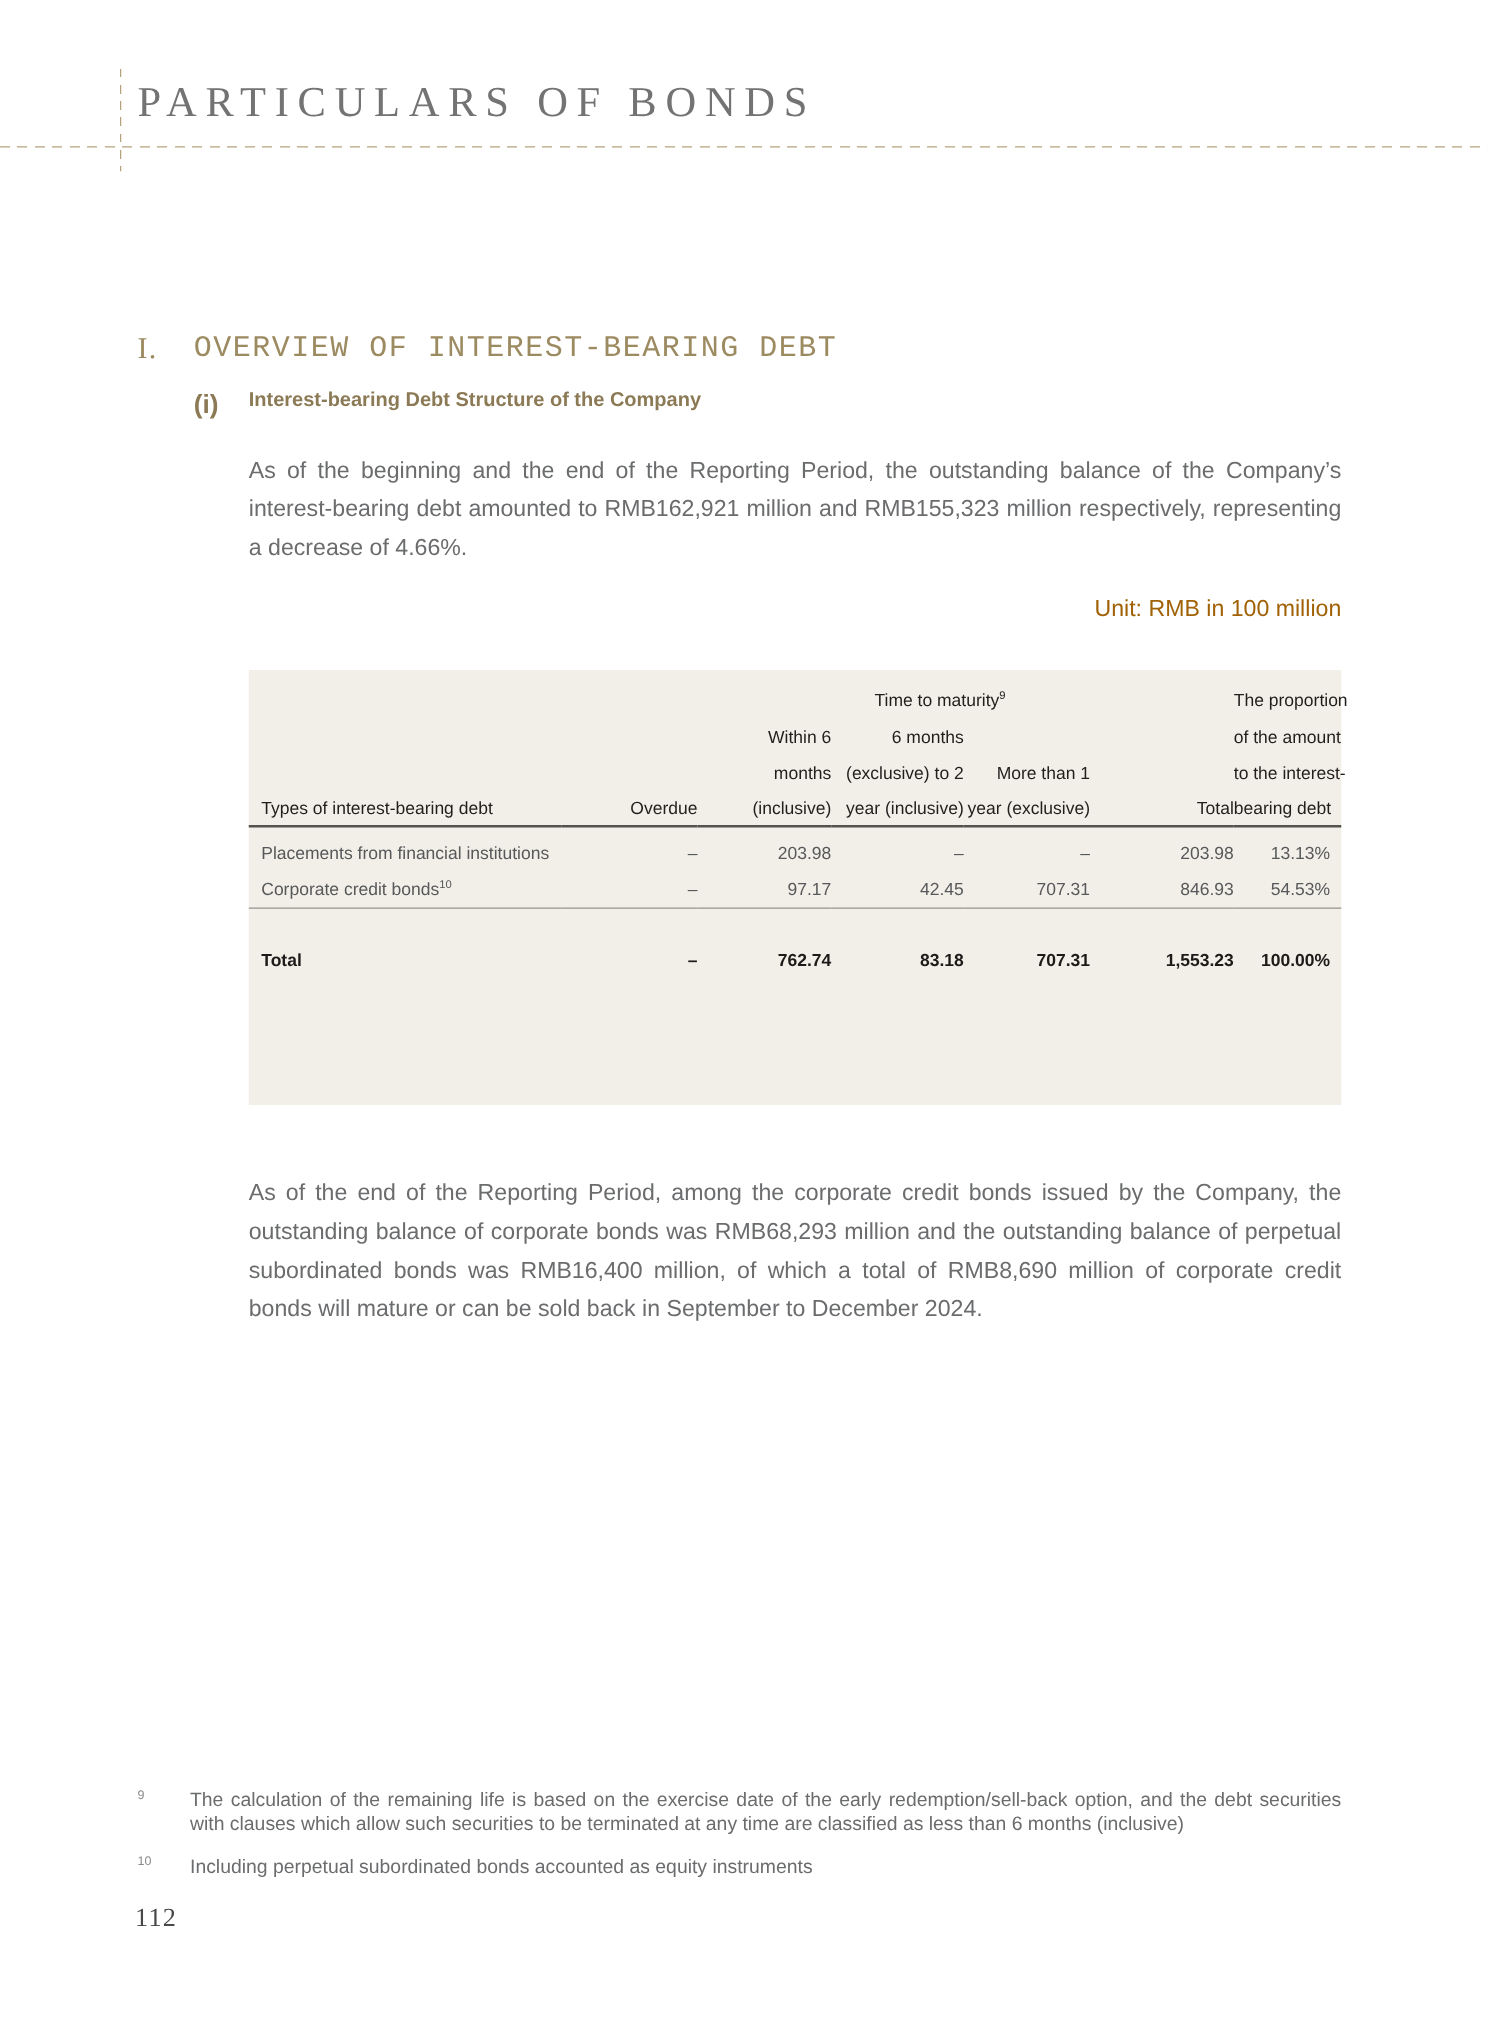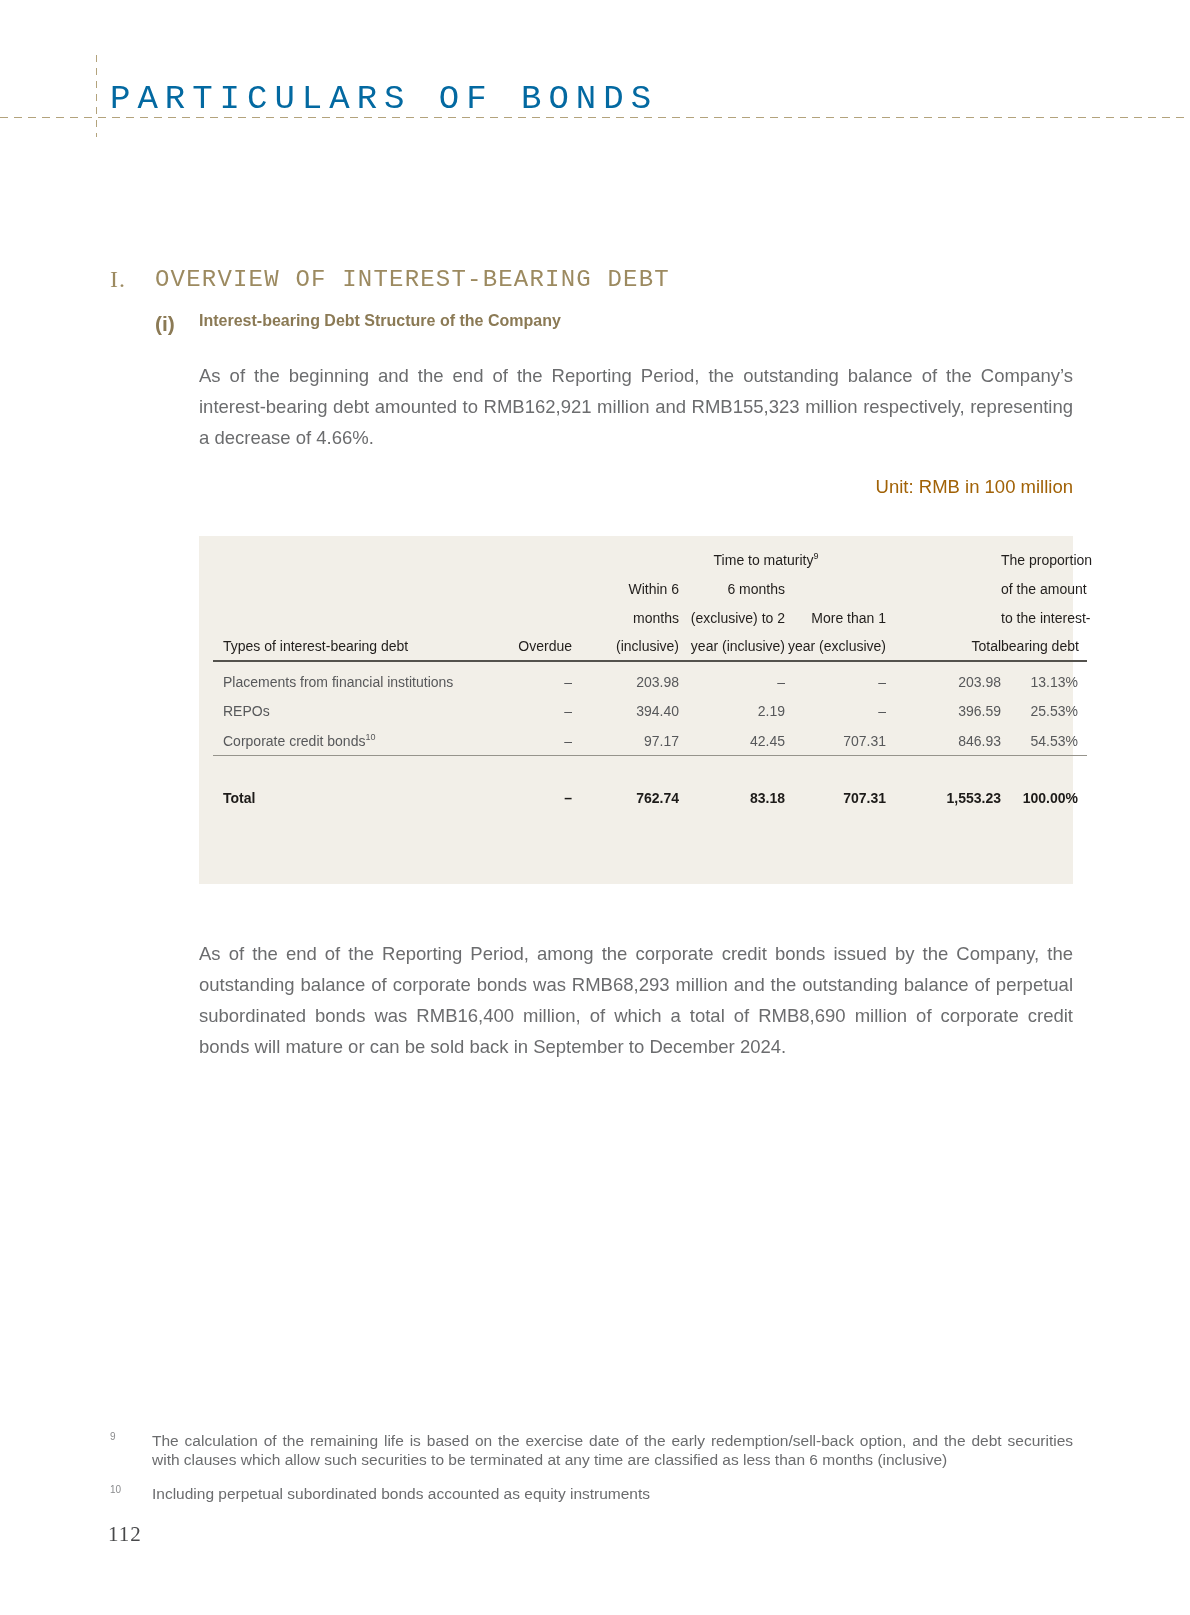--- a/index.html
+++ b/index.html
@@ -8,26 +8,25 @@
     position:relative;
     width:1190px; height:1615px;
     background:#ffffff;
     font-family:"Liberation Sans", sans-serif;
     overflow:hidden;
   }
 
   
   .doc-title {
     position:absolute; left:110px; top:64px;
-    font-family:Liberation Mono, monospace;
+    font-family:Liberation Serif, serif;
     font-size:34px; font-weight:500;
     letter-spacing:7px;
-    color:#0369a1;
+    color:#737373;
     white-space:nowrap;
-    margin-top:16px;
   }
   .hline-dashed {
     position:absolute; left:0; top:117px; width:1190px; height:1px;
     background:repeating-linear-gradient(to right,#b3a37c 0 8px, transparent 8px 14px);
   }
   .vline-dashed {
     position:absolute; left:96px; top:55px; width:1px; height:82px;
     background:repeating-linear-gradient(to bottom,#b3a37c 0 7px, transparent 7px 13px);
   }
 
@@ -65,21 +64,21 @@
 
   .unit-label {
     position:absolute; left:199px; top:476px; width:874px;
     text-align:right; font-size:18.5px; color:#a16207;
   }
 
   
   .table-wrap {
     position:absolute; left:199px; top:536px; width:874px; height:348px;
     background:#f2efe8;
-    padding:9px 0 0 14px;
+    padding:9px 0 0 0;
   }
   table.debt {
     width:874px; border-collapse:collapse; table-layout:fixed;
     color:#57585a;
   }
   table.debt col.c1 { width:250px; }
   table.debt col.c2 { width:109px; }
   table.debt col.c3 { width:107px; }
   table.debt col.c4 { width:106px; }
   table.debt col.c5 { width:101px; }
@@ -203,29 +202,20 @@
 
           <tr>
             <td class="c1">Placements from financial institutions</td>
             <td class="num">–</td>
             <td class="num">203.98</td>
             <td class="num">–</td>
             <td class="num">–</td>
             <td class="num">203.98</td>
             <td class="num last">13.13%</td>
           </tr>
-          <tr>
-            <td class="c1">REPOs</td>
-            <td class="num">–</td>
-            <td class="num">394.40</td>
-            <td class="num">2.19</td>
-            <td class="num">–</td>
-            <td class="num">396.59</td>
-            <td class="num last">25.53%</td>
-          </tr>
           <tr class="last-row">
             <td class="c1">Corporate credit bonds<sup>10</sup></td>
             <td class="num">–</td>
             <td class="num">97.17</td>
             <td class="num">42.45</td>
             <td class="num">707.31</td>
             <td class="num">846.93</td>
             <td class="num last">54.53%</td>
           </tr>
         </tbody>

